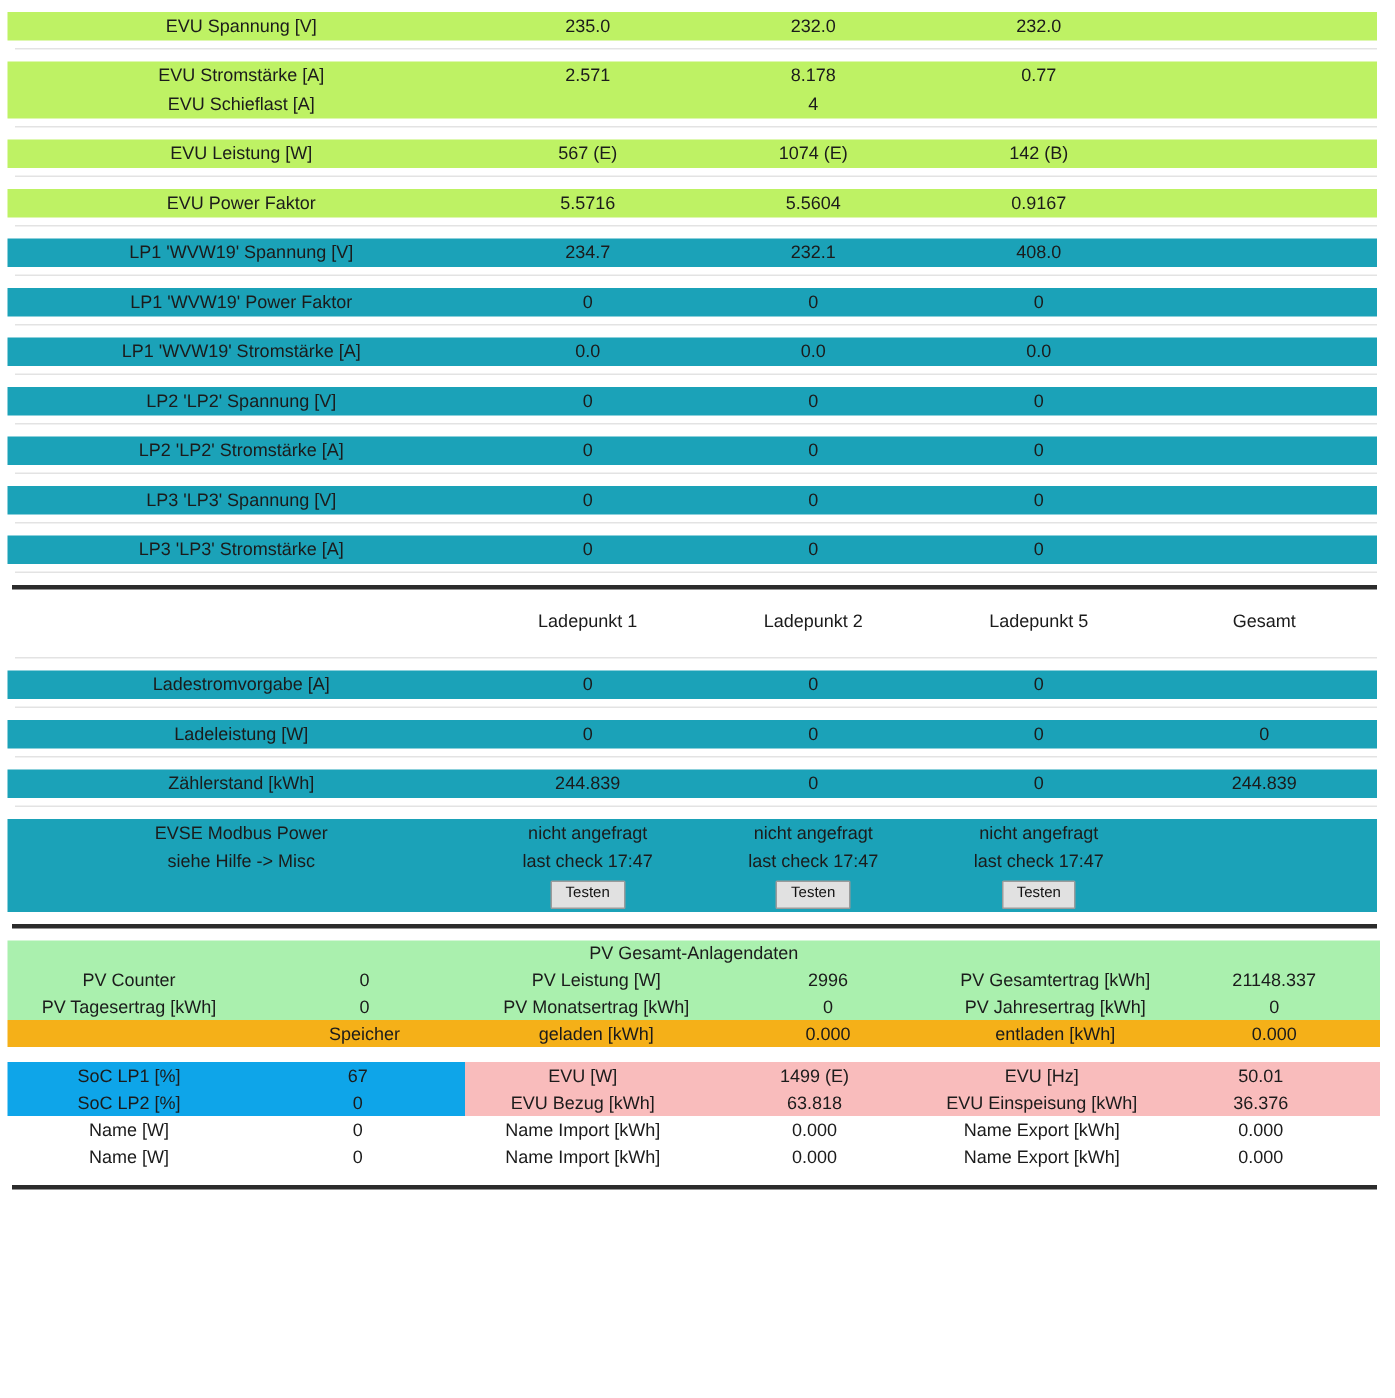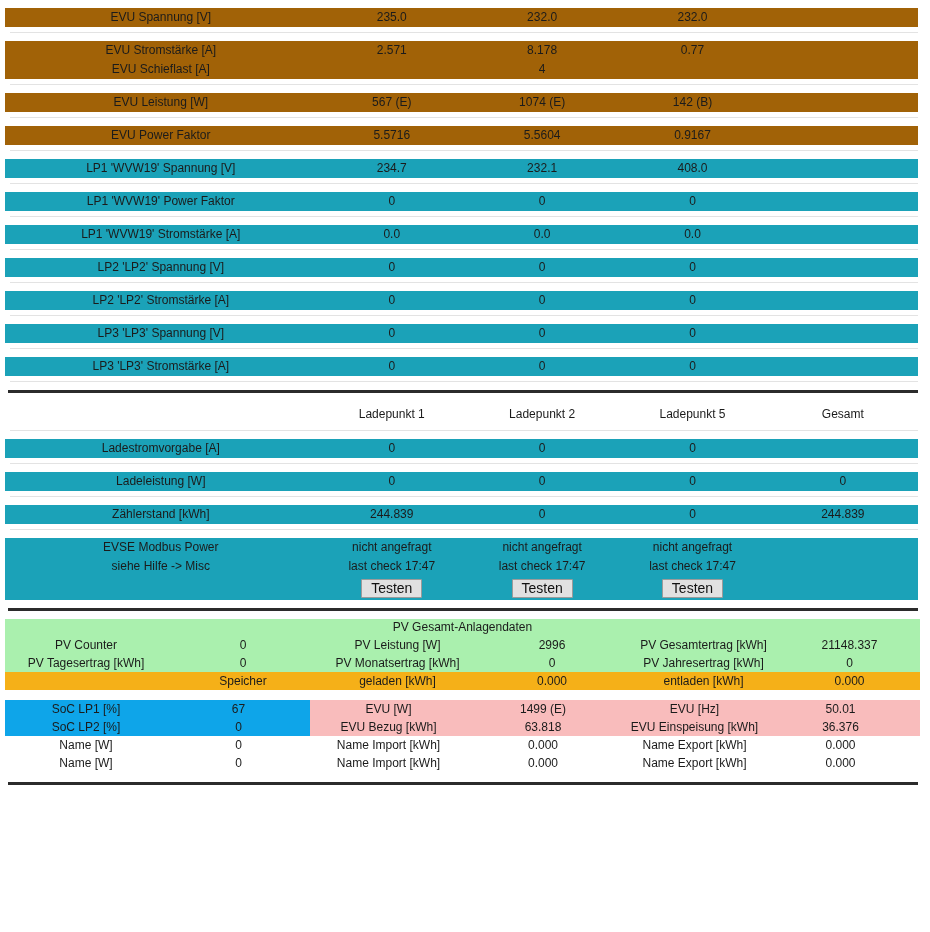--- a/index.html
+++ b/index.html
@@ -13,21 +13,21 @@
   }
   .page{position:relative;width:930px;height:932px;}
 
   
   .section{padding:0;}
   .band{
     position:relative;
     margin:0 12px 0 5px;
     box-sizing:border-box;
   }
-  .band.pink{background:#a16207;}
+  .band.pink{background:#bef264;}
   .band.teal{background:#1ba2b8;}
 
   .rowline{
     display:flex;
     align-items:center;
     height:19px;
     line-height:19px;
     white-space:nowrap;
   }
   .cell{
@@ -54,31 +54,31 @@
     margin:0 12px 0 8px;
     height:3px;
     background:#2b2b2b;
   }
 
   .hdr-row{
     display:flex;
     align-items:center;
     height:22px;
     line-height:22px;
-    margin:0 12px 0 5px;
+    margin:0 12px 8px 5px;
     white-space:nowrap;
   }
 
   
   .btn{
     display:inline-block;
     background:#e1e1e1;
     border:1px solid #9b9b9b;
     border-radius:1px;
-    font-size:14px;
+    font-size:10px;
     line-height:14px;
     padding:1px 9px 2px 9px;
     color:#111;
     font-family:"Liberation Sans","DejaVu Sans",sans-serif;
     cursor:pointer;
   }
   .btnrow{
     display:flex;
     height:22px;
     align-items:center;

